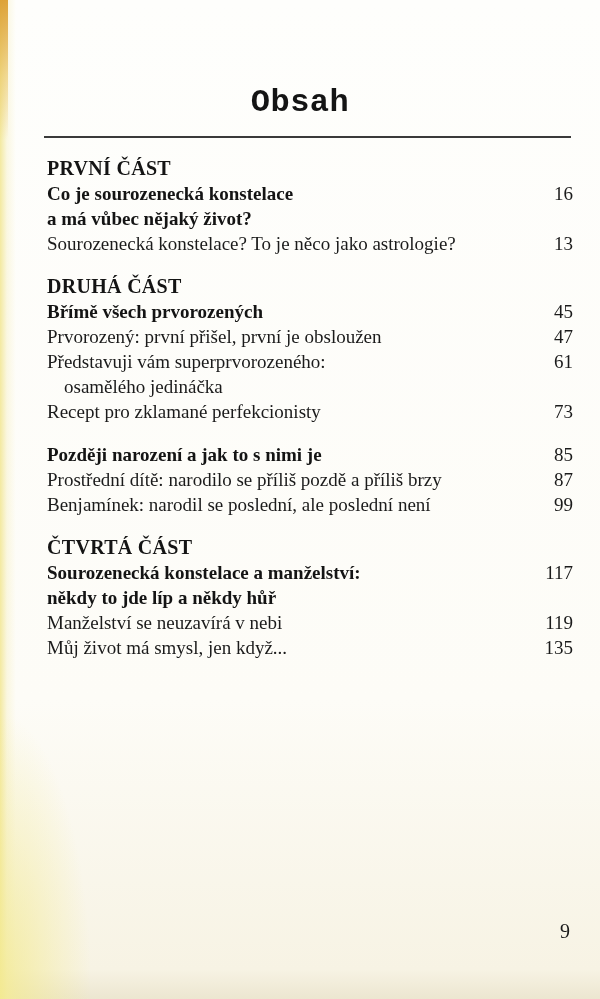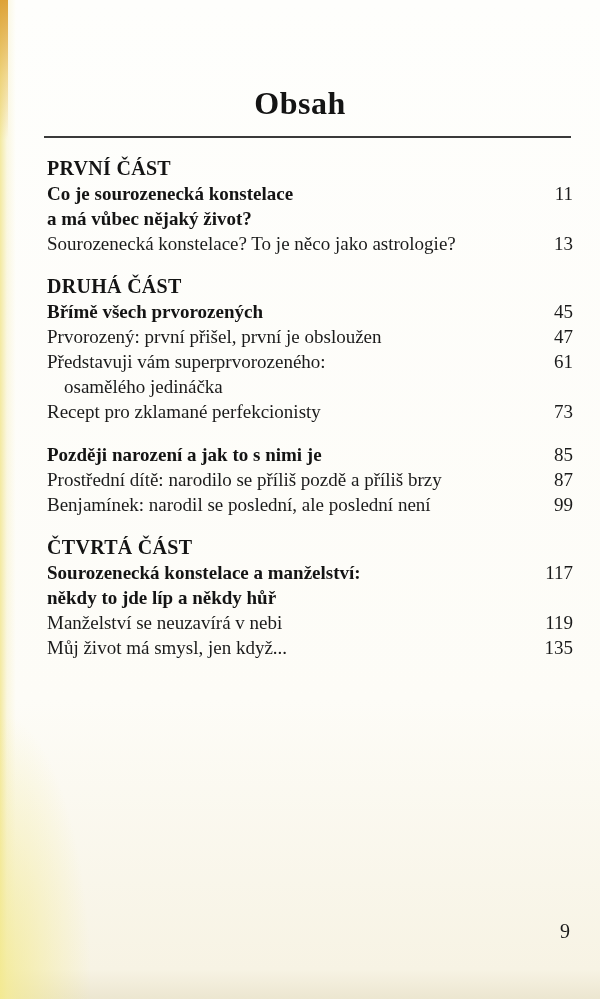--- a/index.html
+++ b/index.html
@@ -31,20 +31,21 @@
   }
   .title {
     margin: 0;
     padding-top: 86px;
     text-align: center;
     font-size: 32px;
     line-height: 34px;
     font-weight: bold;
     letter-spacing: 0.5px;
     color: #141414;
+    font-family: Liberation Mono, monospace;
   }
   .rule {
     height: 2px;
     background: #3a3a3a;
     margin: 16px 29px 0 44px;
   }
   .toc { padding: 0 27px 0 47px; }
   .toc-section { margin-top: 18px; }
   .toc-section.first { }
   .sec-heading {
@@ -93,21 +94,21 @@
 
   <div class="toc">
 
     <section class="toc-section first">
       <div class="sec-heading">PRVNÍ ČÁST</div>
       <div class="entry bold">
         <div class="entry-title">
           <div class="line">Co je sourozenecká konstelace</div>
           <div class="line">a má vůbec nějaký život?</div>
         </div>
-        <div class="pnum">11</div>
+        <div class="pnum">16</div>
       </div>
       <div class="entry">
         <div class="entry-title">
           <div class="line">Sourozenecká konstelace? To je něco jako astrologie?</div>
         </div>
         <div class="pnum">13</div>
       </div>
     </section>
 
     <section class="toc-section">

